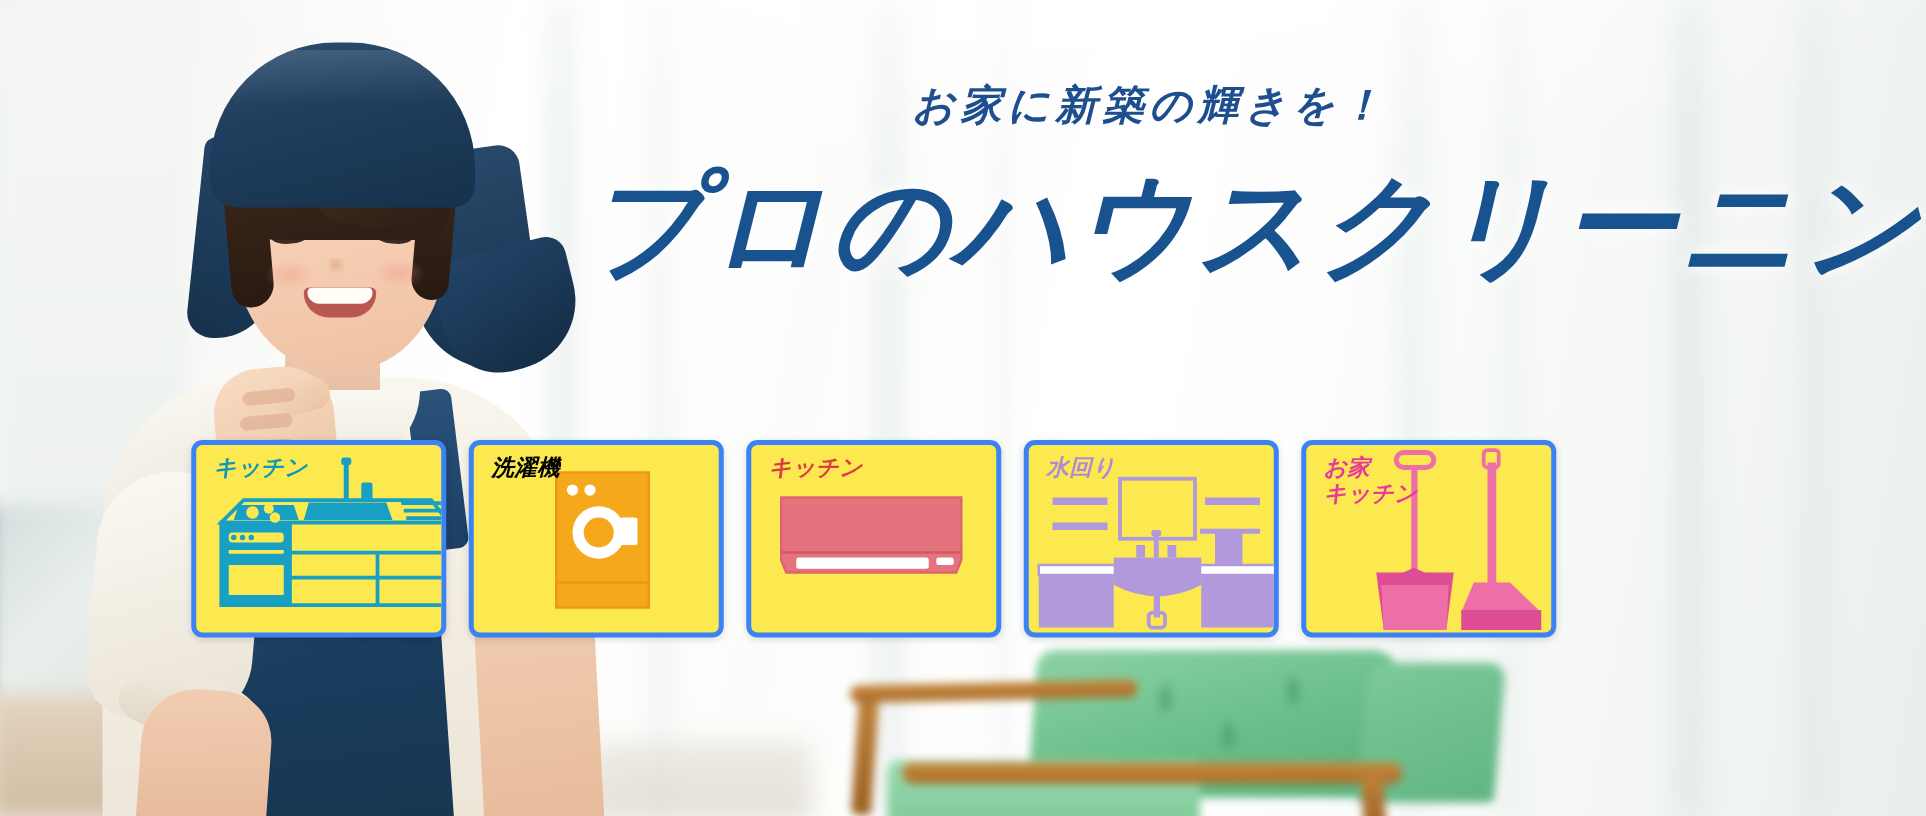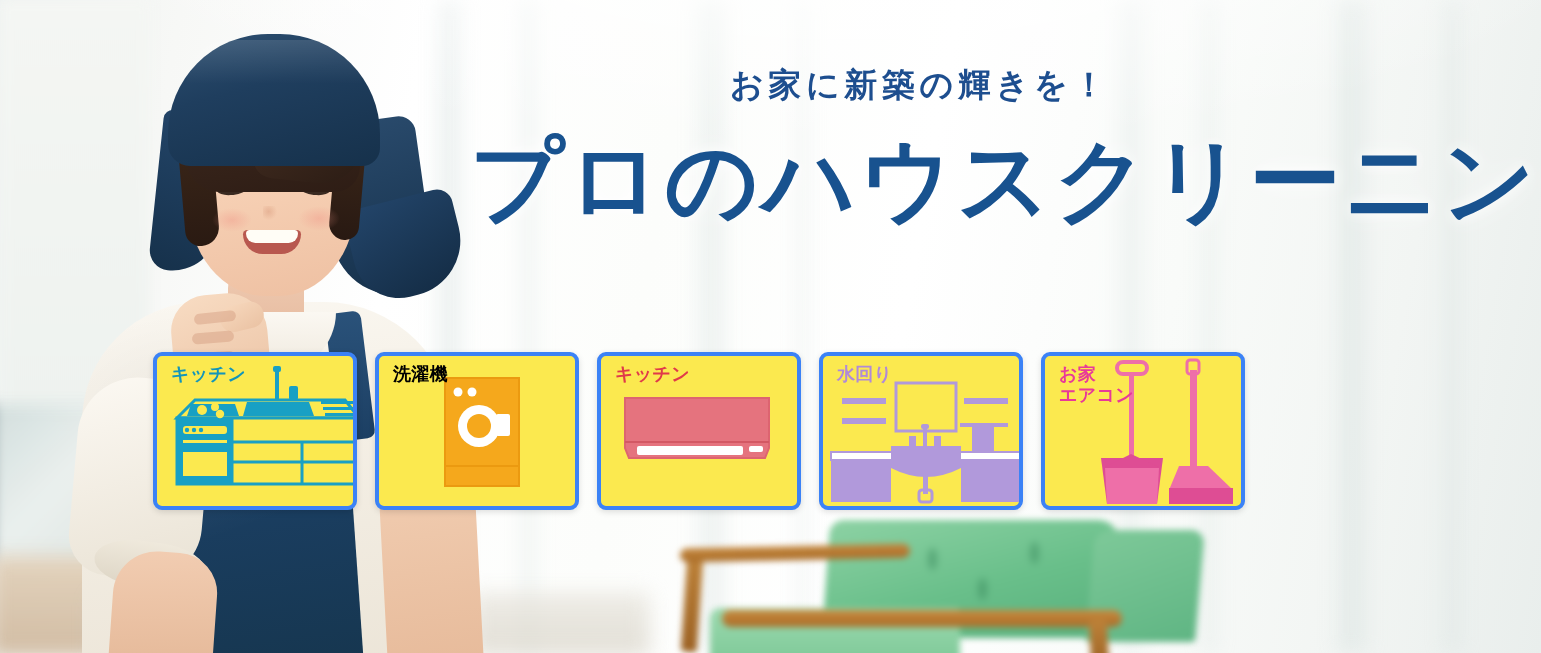--- a/index.html
+++ b/index.html
@@ -9,20 +9,21 @@
     background:#ffffff;
     position:relative;
   }
 
   
   #hero {
     position:absolute; inset:0;
     width:1541px; height:653px;
     overflow:hidden;
     background:#fdfdfb;
+    font-style:italic;
   }
 
   
   .bg-base {
     position:absolute; inset:0;
     background:
       linear-gradient(100deg,#eef2f1 0%,#f7f8f6 11%,#ffffff 26%,#fcfdfb 42%,#ffffff 58%,#f9fbf9 74%,#f2f5f3 88%,#e9eeec 100%);
   }
   .curtain {
     position:absolute; top:0; bottom:0;
@@ -522,21 +523,21 @@
           <rect x="111" y="80" width="7" height="10" fill="#b199db"></rect>
 
           <rect x="100" y="118" width="5" height="20" fill="#b199db"></rect>
           <rect x="96" y="134" width="13" height="12" rx="3" fill="none" stroke="#b199db" stroke-width="3"></rect>
         </svg>
       </div>
     </div>
 
     <div class="card w-whole">
       <div class="card-label" style="color:#e8399a">お家
-エアコン</div>
+キッチン</div>
       <div class="card-art">
         <svg width="204" height="150" viewBox="0 0 204 150" style="left:0;top:0">
 
           <rect x="72" y="6" width="30" height="12" rx="6" fill="none" stroke="#ee6fa8" stroke-width="4"></rect>
           <rect x="84" y="16" width="5" height="86" fill="#ee6fa8"></rect>
 
           <path d="M56 102 L118 102 L112 148 L62 148 Z" fill="#de4d94"></path>
           <path d="M60 112 L114 112 L112 148 L62 148 Z" fill="#ee6fa8"></path>
           <path d="M86 98 L58 112 L116 112 Z" fill="#de4d94"></path>
 

